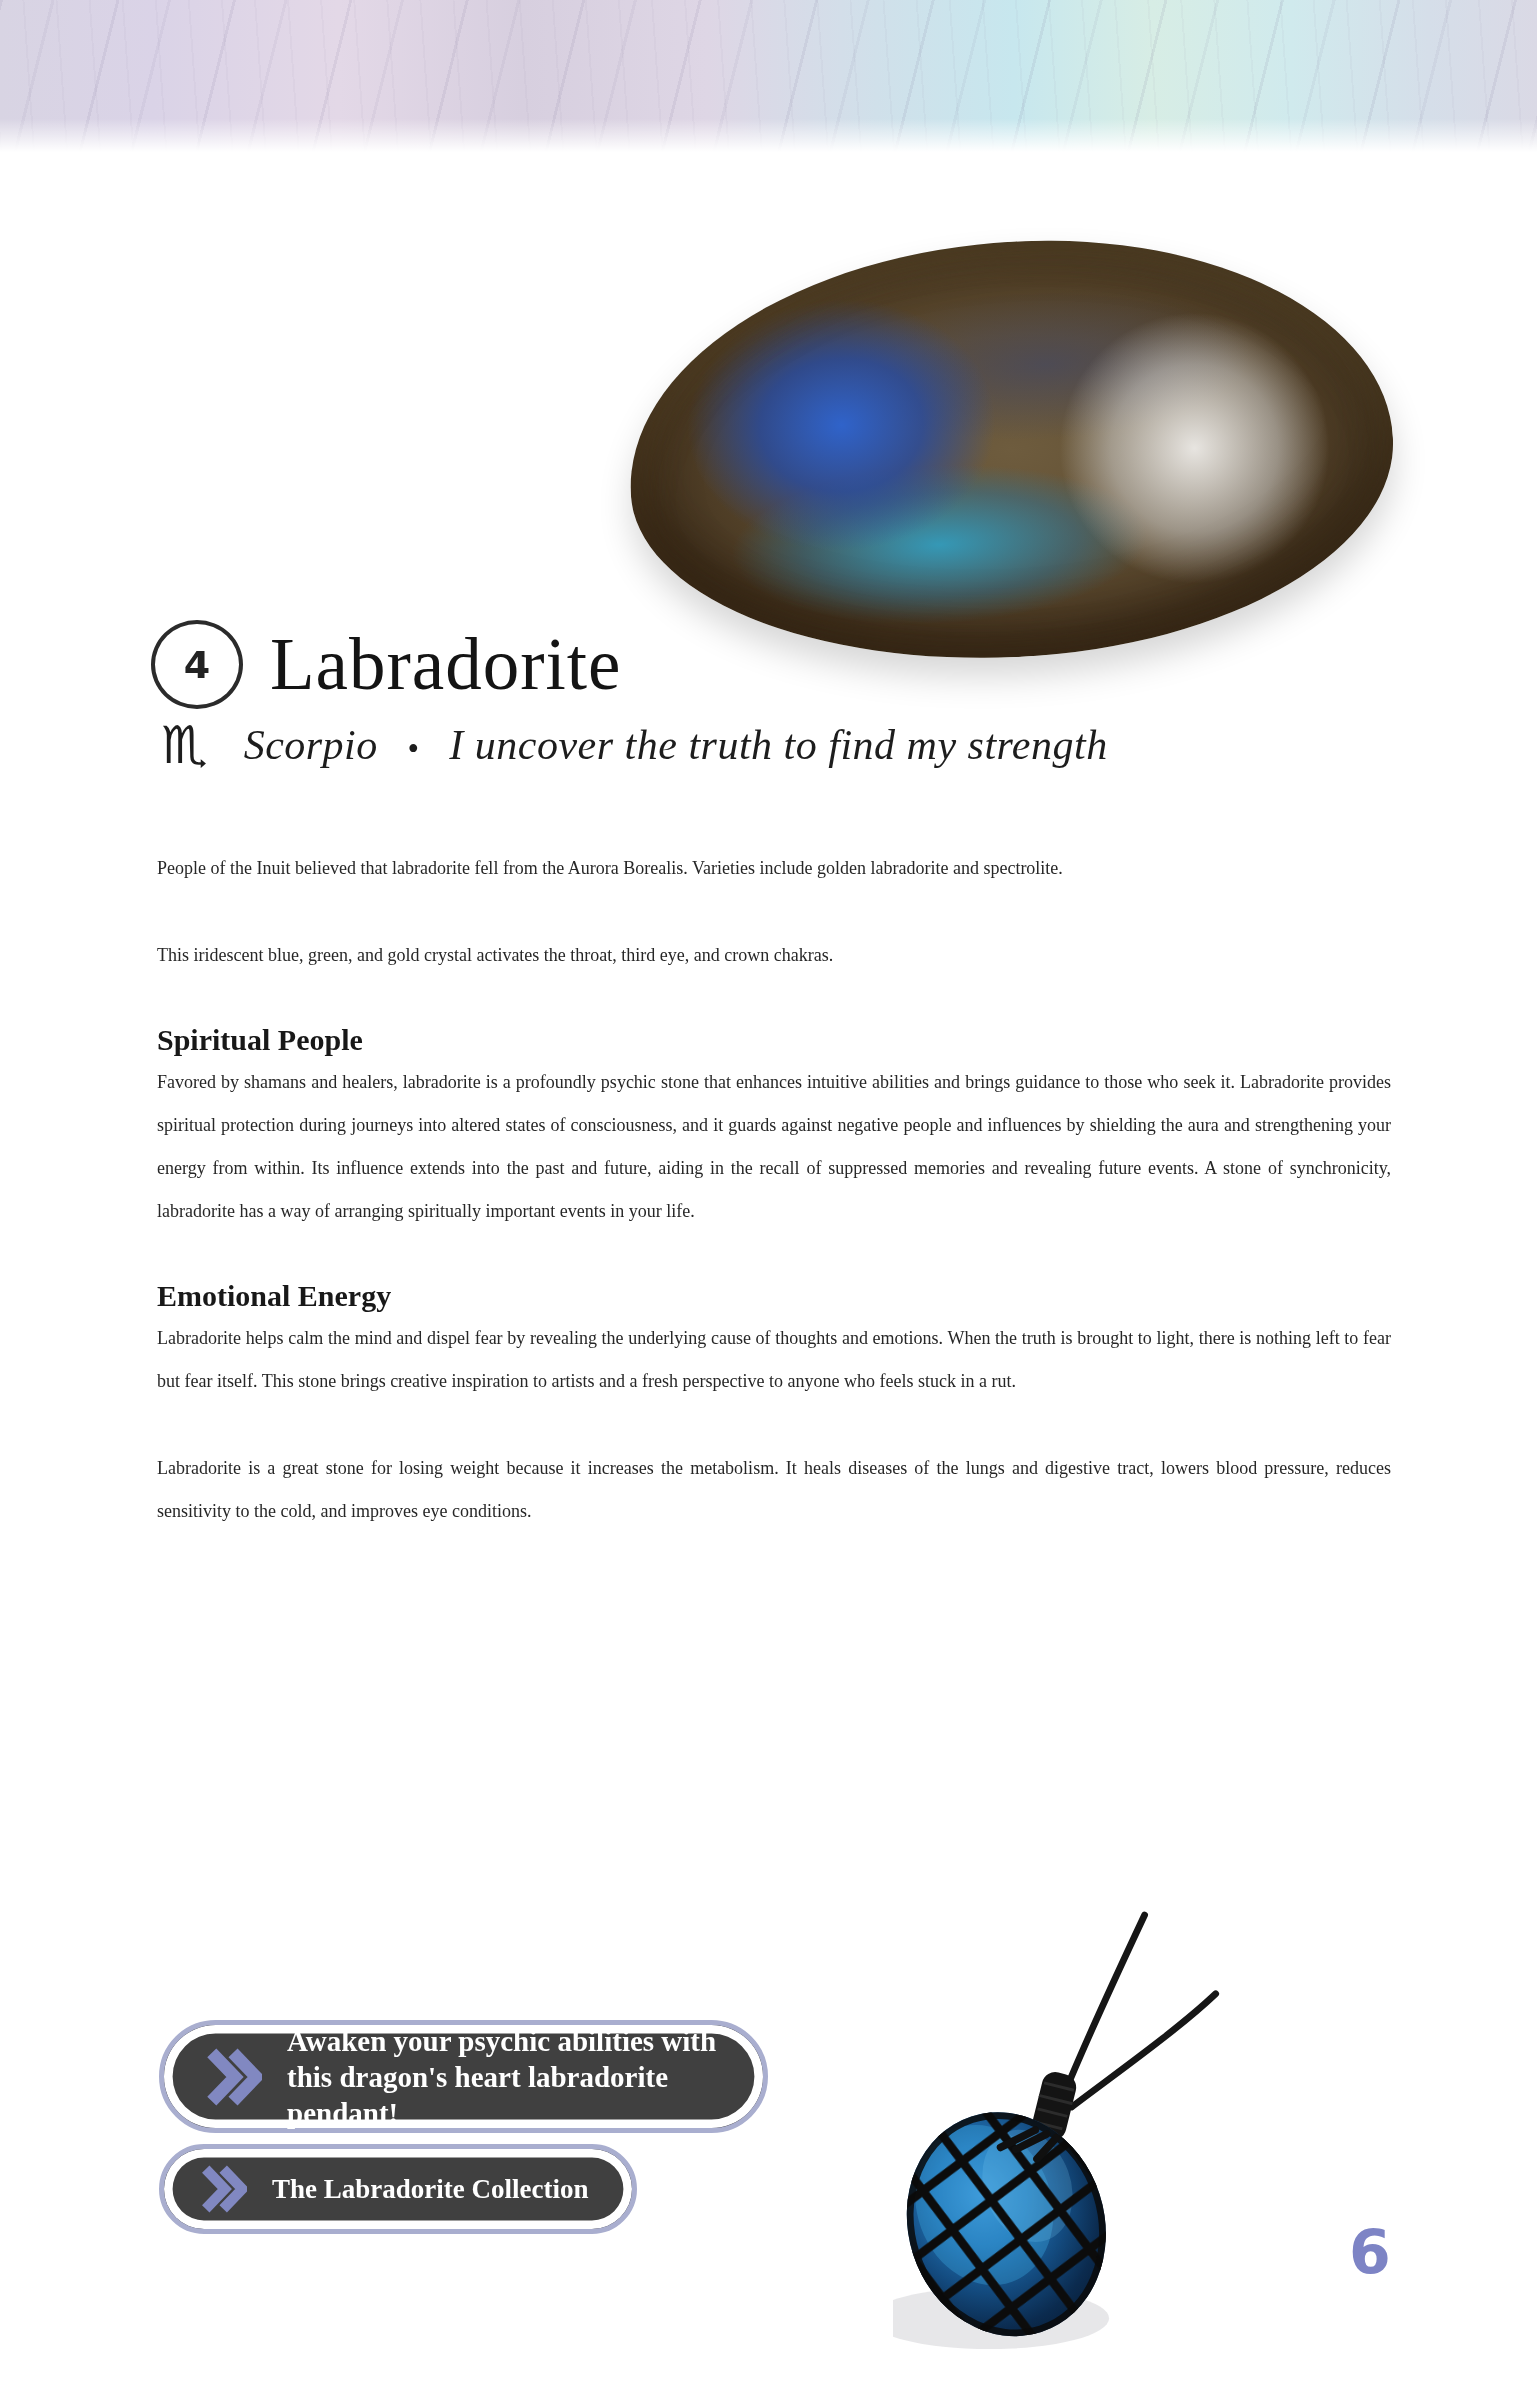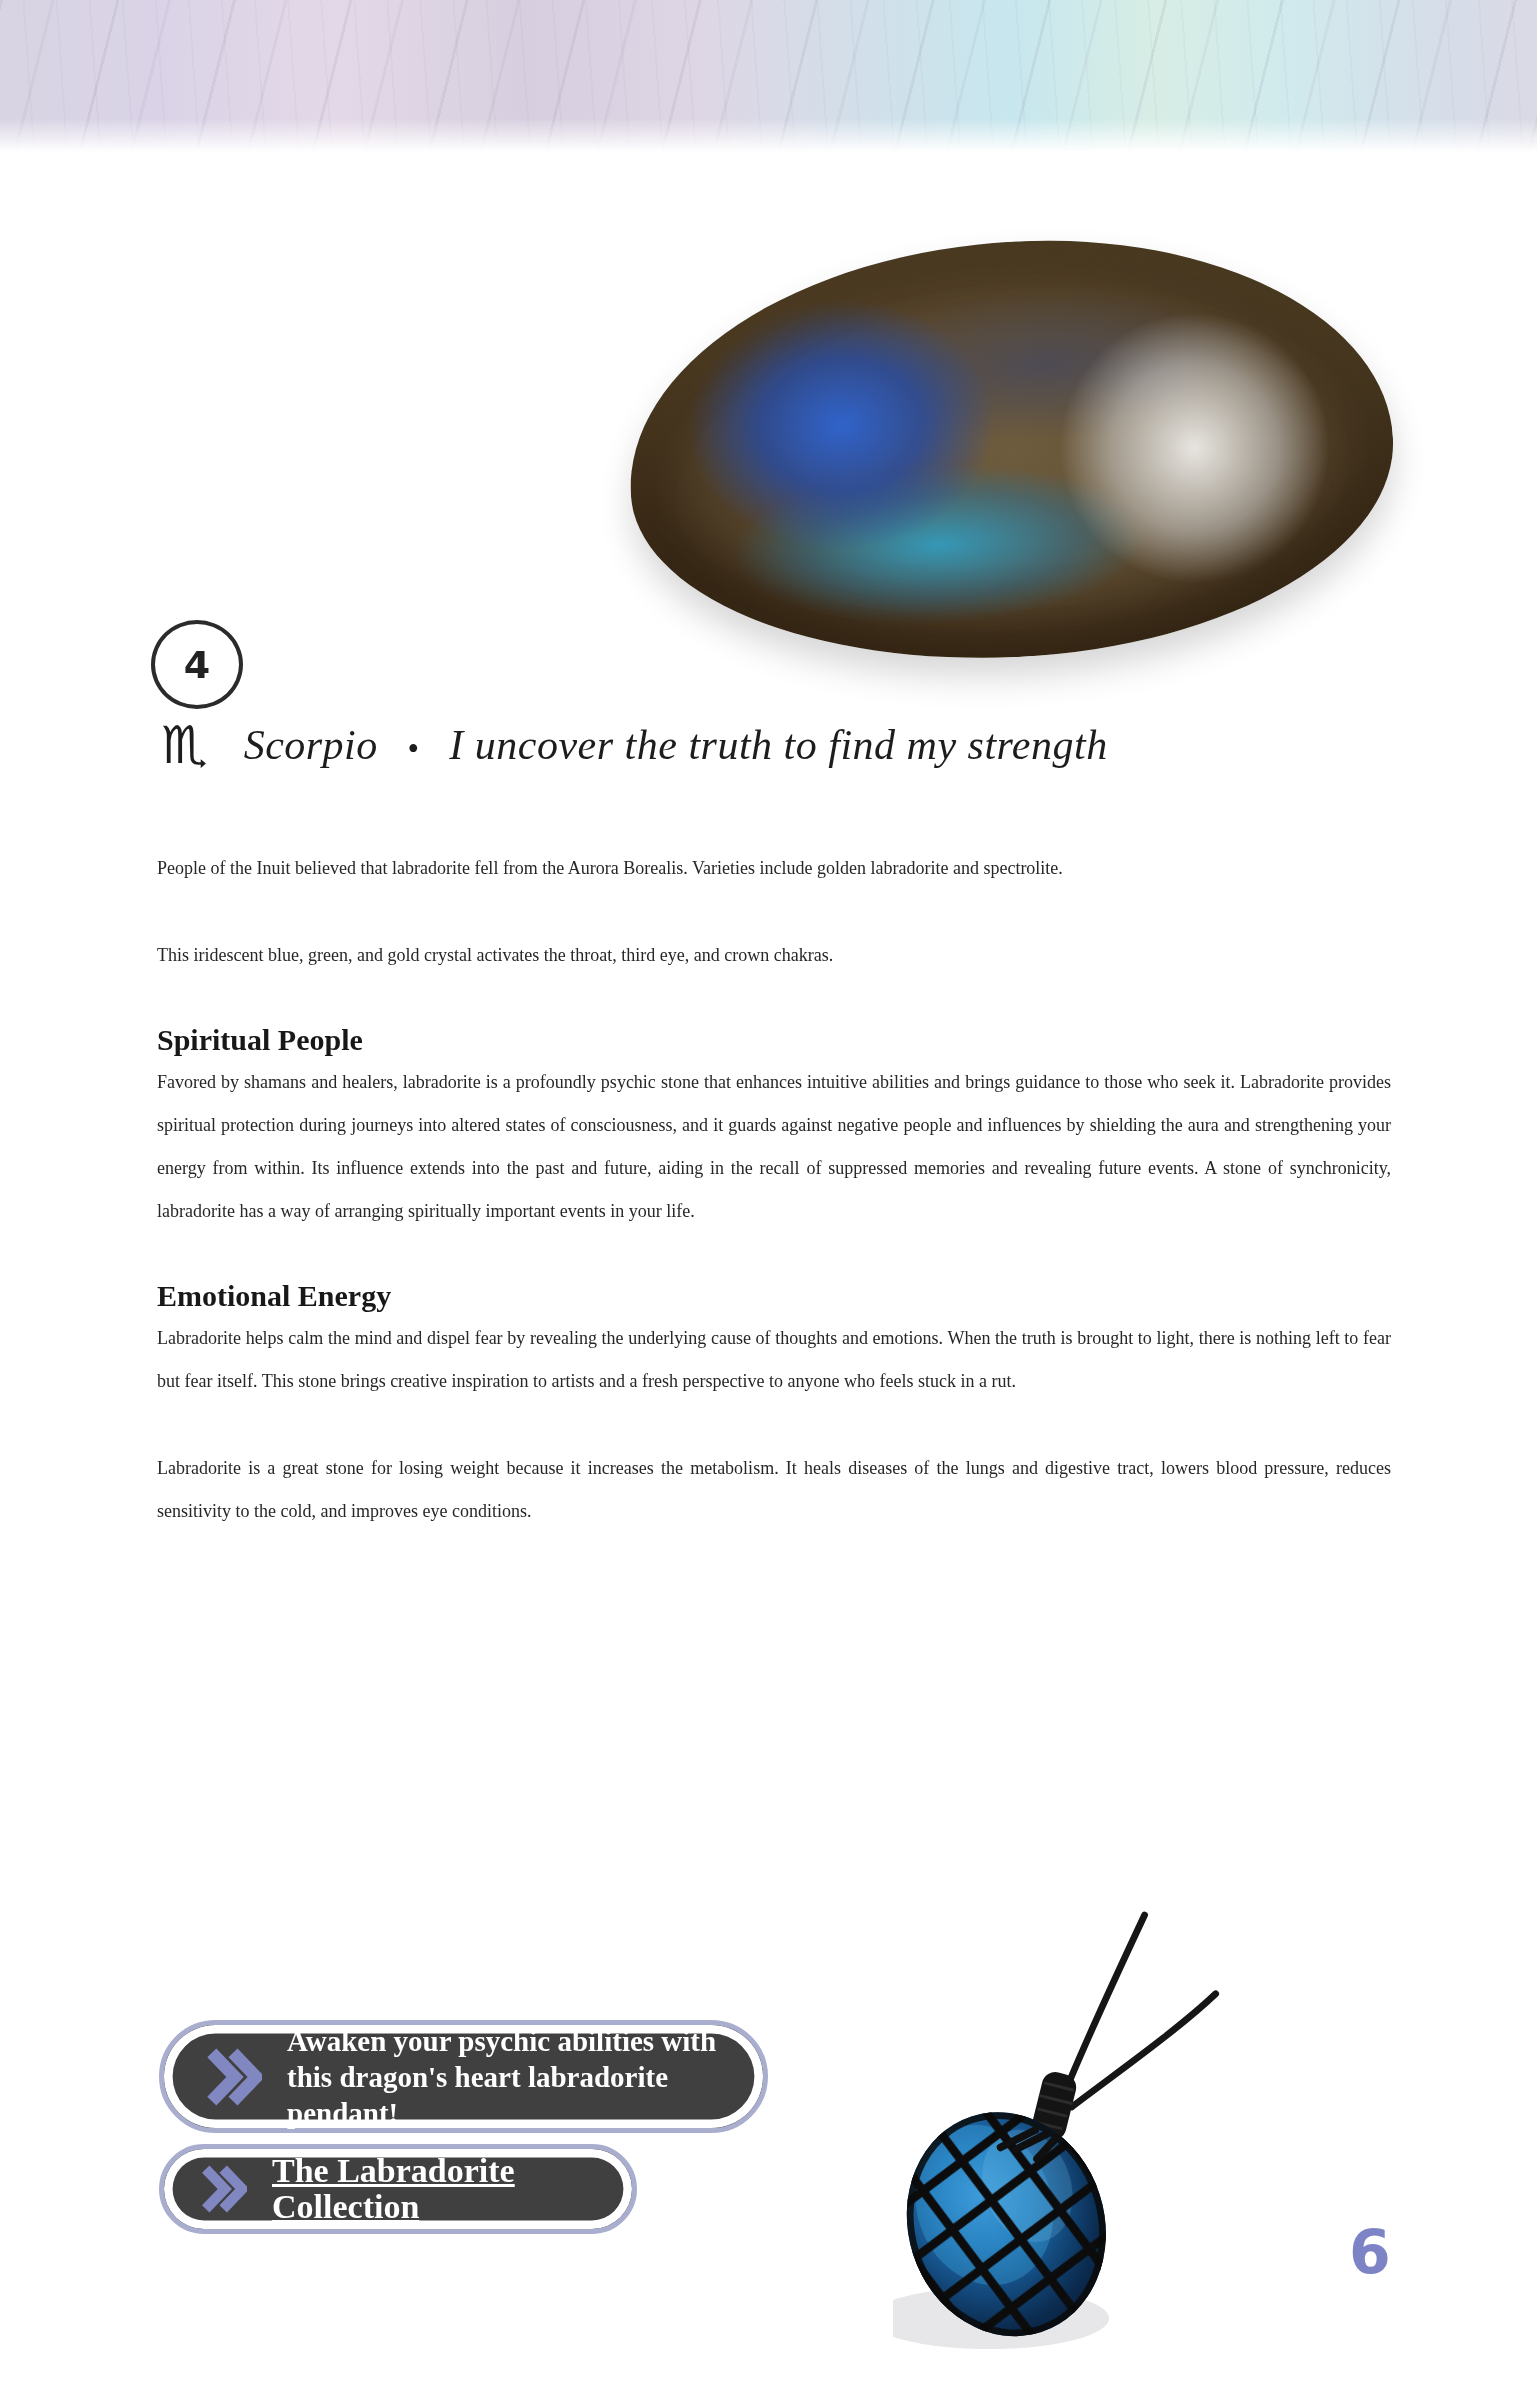--- a/index.html
+++ b/index.html
@@ -86,21 +86,21 @@
     cursor:pointer;
   }
   .cta .chev { flex:0 0 auto; margin-left:42px; }
   .cta .label {
     color:#ffffff; font-weight:bold; font-size:29px; line-height:36px;
     margin-left:25px; margin-right:29px;
   }
   .cta-1 { left:159px; top:2020px; width:609px; height:113px; }
   .cta-2 { left:159px; top:2144px; width:478px; height:90px; }
   .cta-2 .chev { margin-left:37px; }
-  .cta-2 .label { font-size:34px;text-decoration:underline; }
+  .cta-2 .label { font-size:27px; }
 
   
   .pendant-wrap { position:absolute; left:893px; top:1907px; width:461px; height:452px; }
 
   
   .page-num {
     position:absolute; left:1349px; top:2217px;
     font-family:"DejaVu Sans", sans-serif; font-weight:bold; font-size:60px;
     color:#7d84c5;
   }
@@ -113,20 +113,21 @@
   <div class="banner"></div>
 
   <div class="palm-stone-wrap">
     <div class="palm-stone"></div>
   </div>
 
   <div class="title-row">
     <div class="num-circle">
       <span>4</span>
     </div>
+    <h1 class="page-title">Labradorite</h1>
   </div>
 
   <div class="zodiac-row">
     <span class="zodiac-symbol">♏</span>
     <span class="zodiac-text"><span>Scorpio</span><span class="zodiac-sep"> •  </span><span>I uncover the truth to find my strength</span></span>
   </div>
 
   <div class="content">
     <p class="body">People of the Inuit believed that labradorite fell from the Aurora Borealis. Varieties include golden labradorite and spectrolite.</p>
     <p class="body">This iridescent blue, green, and gold crystal activates the throat, third eye, and crown chakras.</p>

